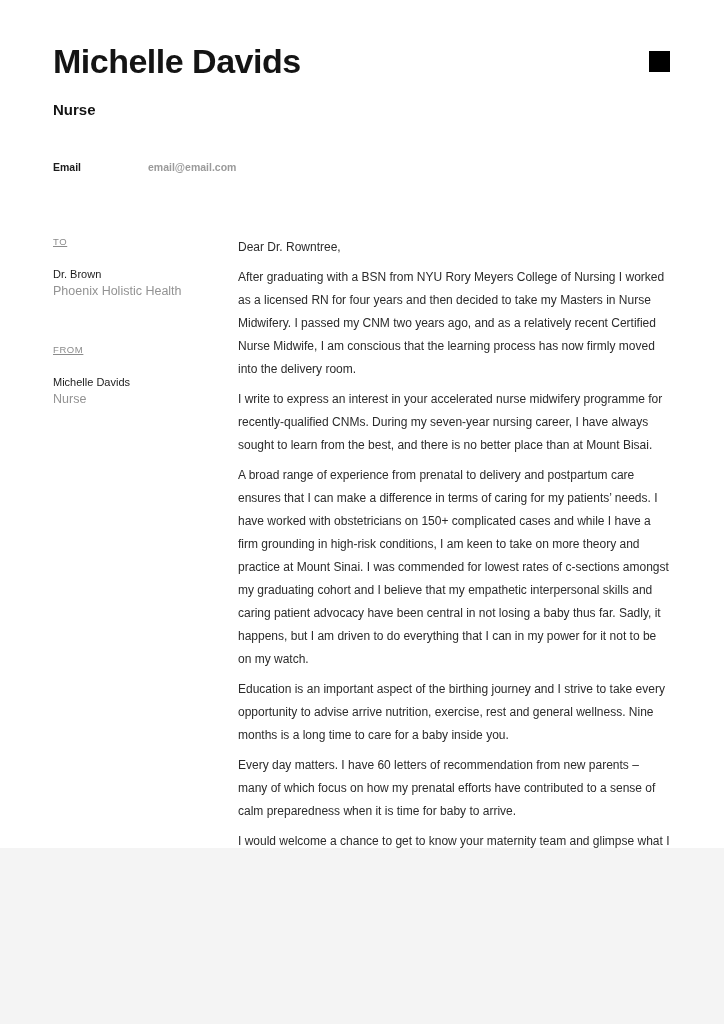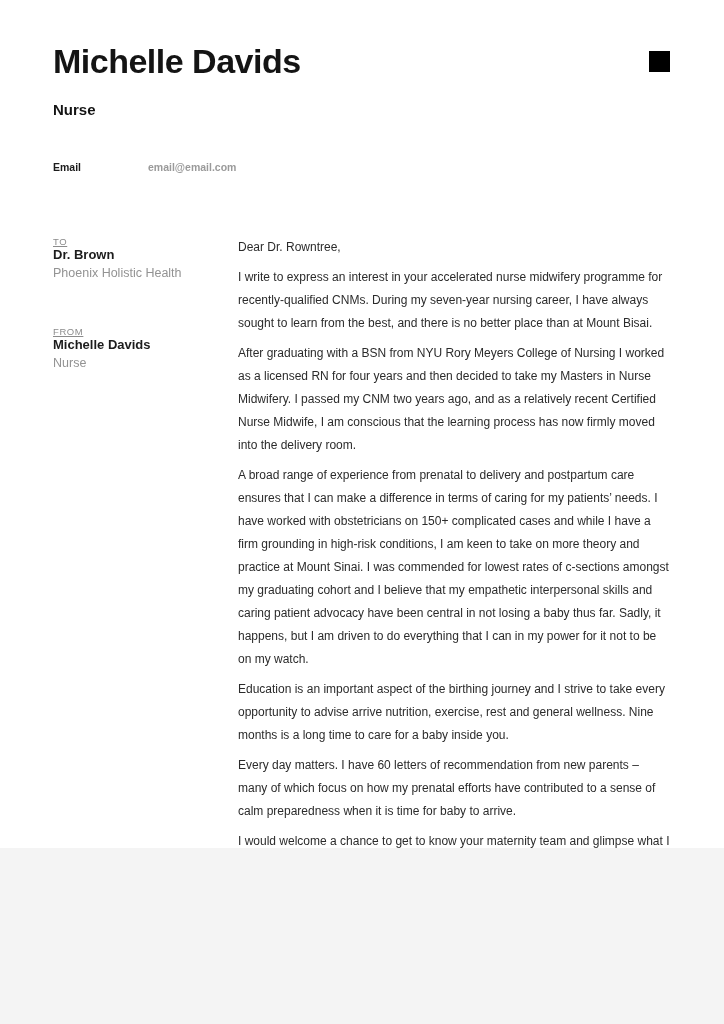--- a/index.html
+++ b/index.html
@@ -76,22 +76,23 @@
     flex: 0 0 185px;
   }
   .section-label {
     font-size: 9.5px;
     letter-spacing: 0.6px;
     color: #8b8b8b;
     text-transform: uppercase;
     text-decoration: underline;
   }
   .side-name {
-    font-size: 13px;
-    font-weight: bold;
+    margin-top: 21px;
+    font-size: 11px;
+    font-weight: normal;
     color: #1c1c1c;
   }
   .side-sub {
     margin-top: 4px;
     font-size: 12.5px;
     color: #939393;
   }
   .from-block { margin-top: 46px; }
 
   .body-col { flex: 1 1 auto; }
@@ -128,22 +129,22 @@
       </div>
       <div class="from-block">
         <div class="section-label">FROM</div>
         <div class="side-name">Michelle Davids</div>
         <div class="side-sub">Nurse</div>
       </div>
     </div>
 
     <div class="body-col">
       <p>Dear Dr. Rowntree,</p>
+      <p>After graduating with a BSN from NYU Rory Meyers College of Nursing I worked as a licensed RN for four years and then decided to take my Masters in Nurse Midwifery. I passed my CNM two years ago, and as a relatively recent Certified Nurse Midwife, I am conscious that the learning process has now firmly moved into the delivery room.</p>
       <p>I write to express an interest in your accelerated nurse midwifery programme for recently-qualified CNMs. During my seven-year nursing career, I have always sought to learn from the best, and there is no better place than at Mount Bisai.</p>
-      <p>After graduating with a BSN from NYU Rory Meyers College of Nursing I worked as a licensed RN for four years and then decided to take my Masters in Nurse Midwifery. I passed my CNM two years ago, and as a relatively recent Certified Nurse Midwife, I am conscious that the learning process has now firmly moved into the delivery room.</p>
       <p>A broad range of experience from prenatal to delivery and postpartum care ensures that I can make a difference in terms of caring for my patients’ needs. I have worked with obstetricians on 150+ complicated cases and while I have a firm grounding in high-risk conditions, I am keen to take on more theory and practice at Mount Sinai. I was commended for lowest rates of c-sections amongst my graduating cohort and I believe that my empathetic interpersonal skills and caring patient advocacy have been central in not losing a baby thus far. Sadly, it happens, but I am driven to do everything that I can in my power for it not to be on my watch.</p>
       <p>Education is an important aspect of the birthing journey and I strive to take every opportunity to advise arrive nutrition, exercise, rest and general wellness. Nine months is a long time to care for a baby inside you.</p>
       <p>Every day matters. I have 60 letters of recommendation from new parents – many of which focus on how my prenatal efforts have contributed to a sense of calm preparedness when it is time for baby to arrive.</p>
       <p>I would welcome a chance to get to know your maternity team and glimpse what I might be like to work with you. I love the job and I want to be the best midwife that I can be.</p>
       <p>Yours sincerely,</p>
       <p>Michelle Davids</p>
     </div>
 
   </div>
 

